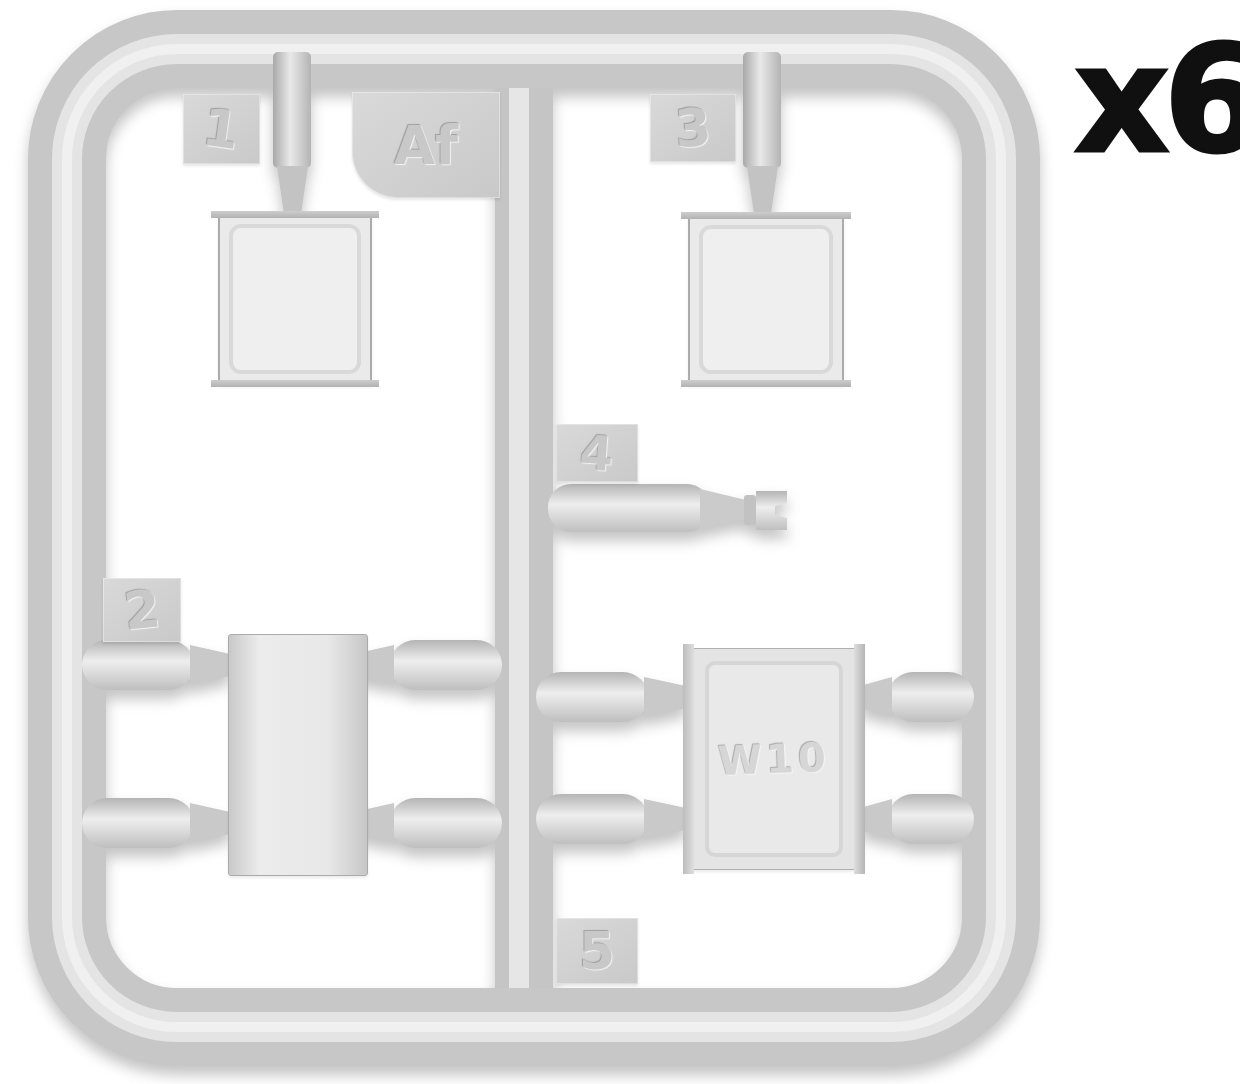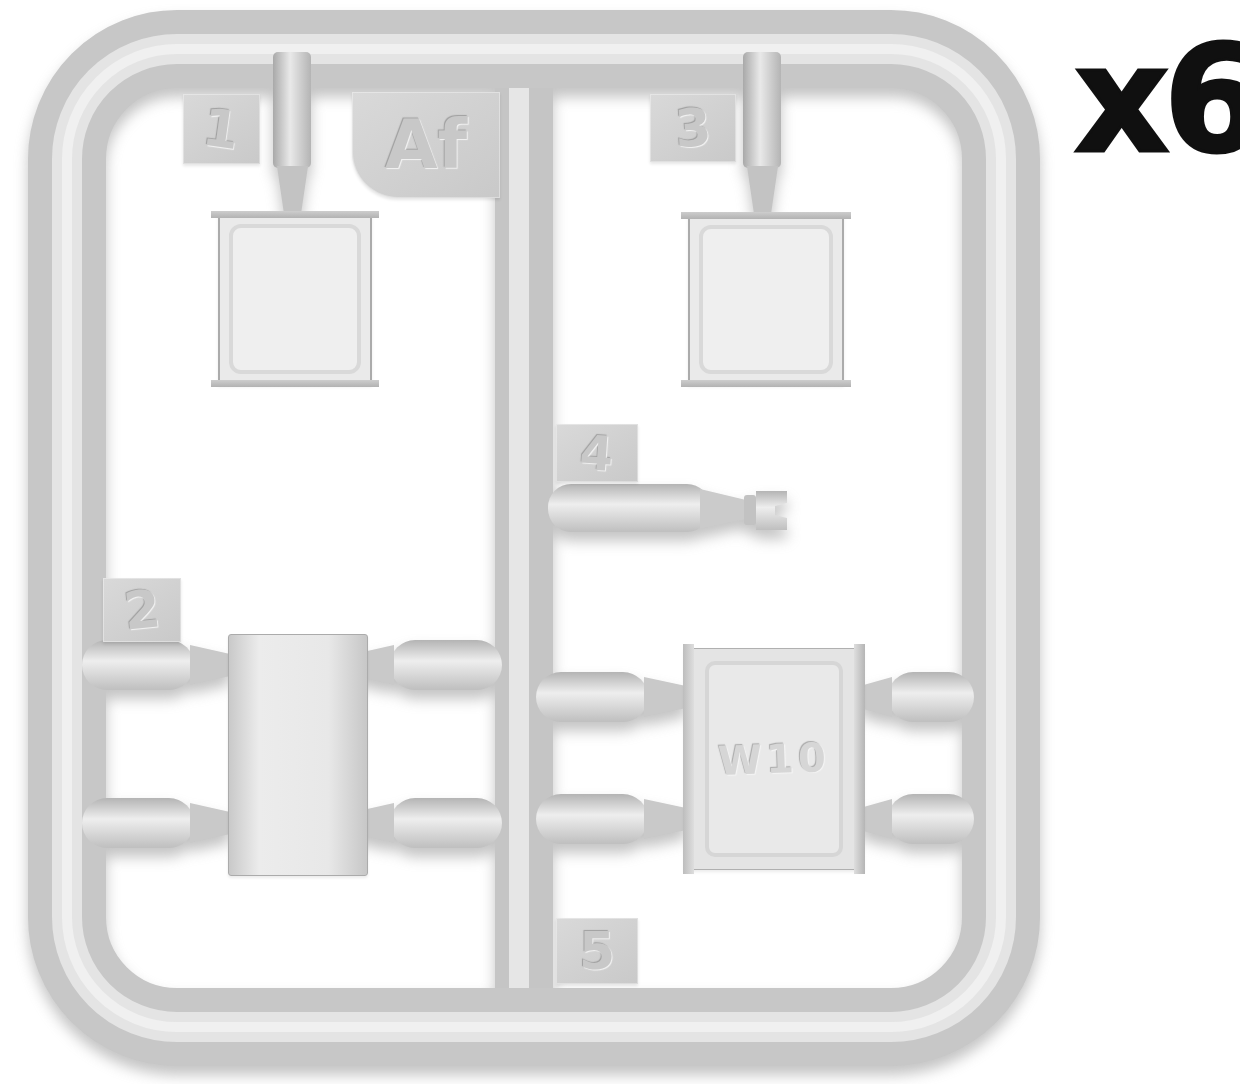--- a/index.html
+++ b/index.html
@@ -11,21 +11,21 @@
   
   .emboss{font-family:"DejaVu Sans",sans-serif;font-weight:bold;color:#c8c8c8;
           text-shadow:1px 1px 1px #f3f3f3,-1px -1px 1px #9f9f9f;line-height:1;}
 
   
   .tab{position:absolute;background:linear-gradient(145deg,#d9d9d9,#c9c9c9);
        box-shadow:0 2px 3px rgba(0,0,0,.10),inset 0 0 0 1px rgba(255,255,255,.35);
        display:flex;align-items:center;justify-content:center;}
   .tab .emboss{font-size:52px;}
   .tab.af{border-radius:0 0 0 46px;}
-  .tab.af .emboss{font-size:68px;}
+  .tab.af .emboss{font-size:53px;}
 
   
   .panel{position:absolute;background:#eaeaea;border:2px solid #ababab;
          box-shadow:0 2px 3px rgba(0,0,0,.08);}
   .panel::before,.panel::after{content:"";position:absolute;left:-9px;right:-9px;height:7px;
          background:linear-gradient(#cdcdcd,#b2b2b2);}
   .panel::before{top:-4px}.panel::after{bottom:-4px}
   .panel-inner{position:absolute;inset:9px;border:4px solid #d9d9d9;border-radius:12px;background:#efefef;}
 
   

